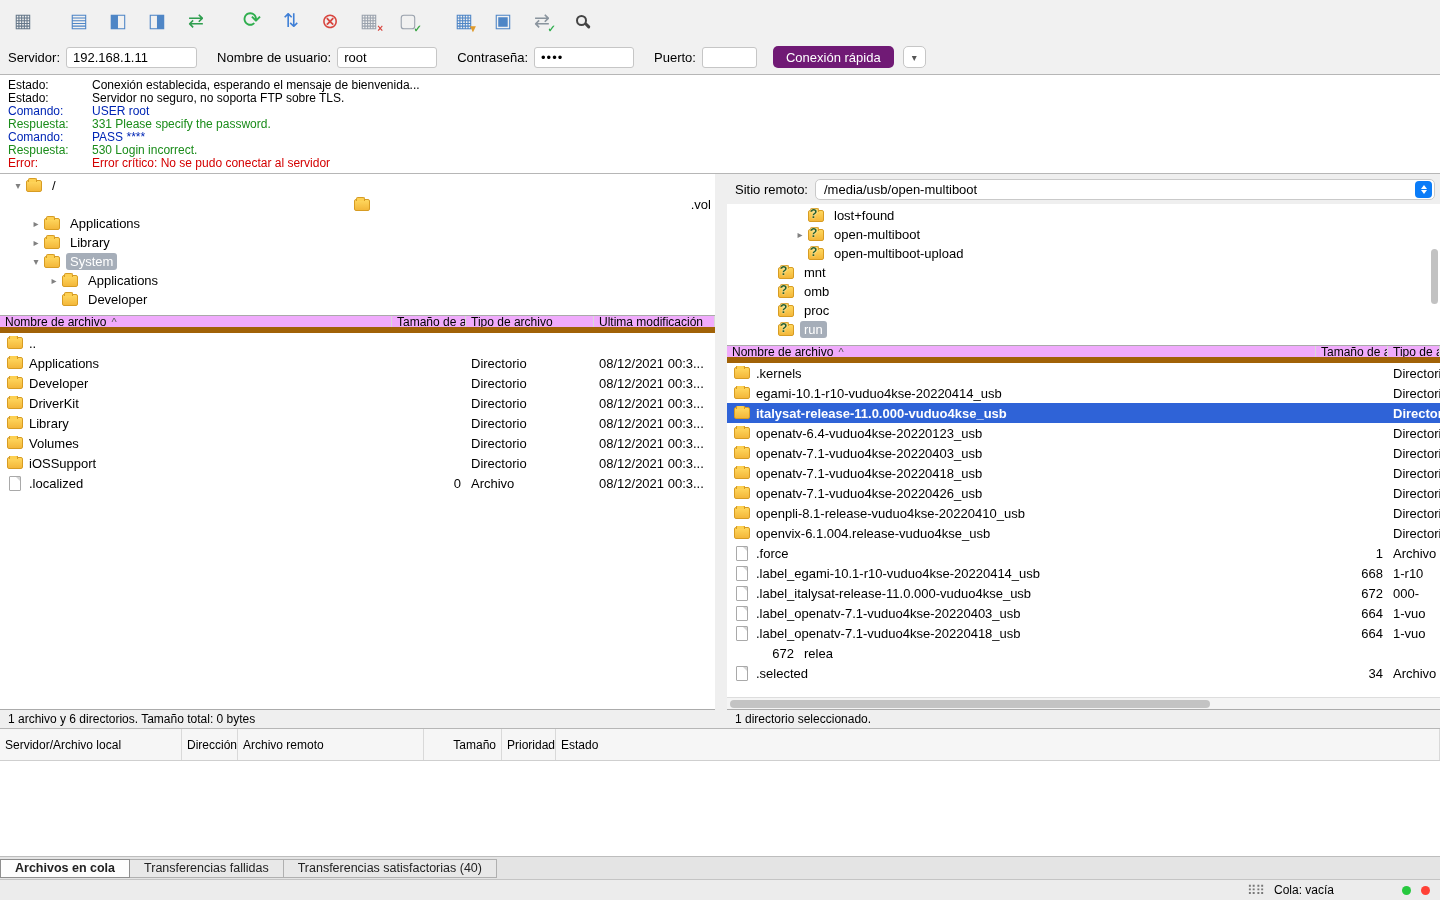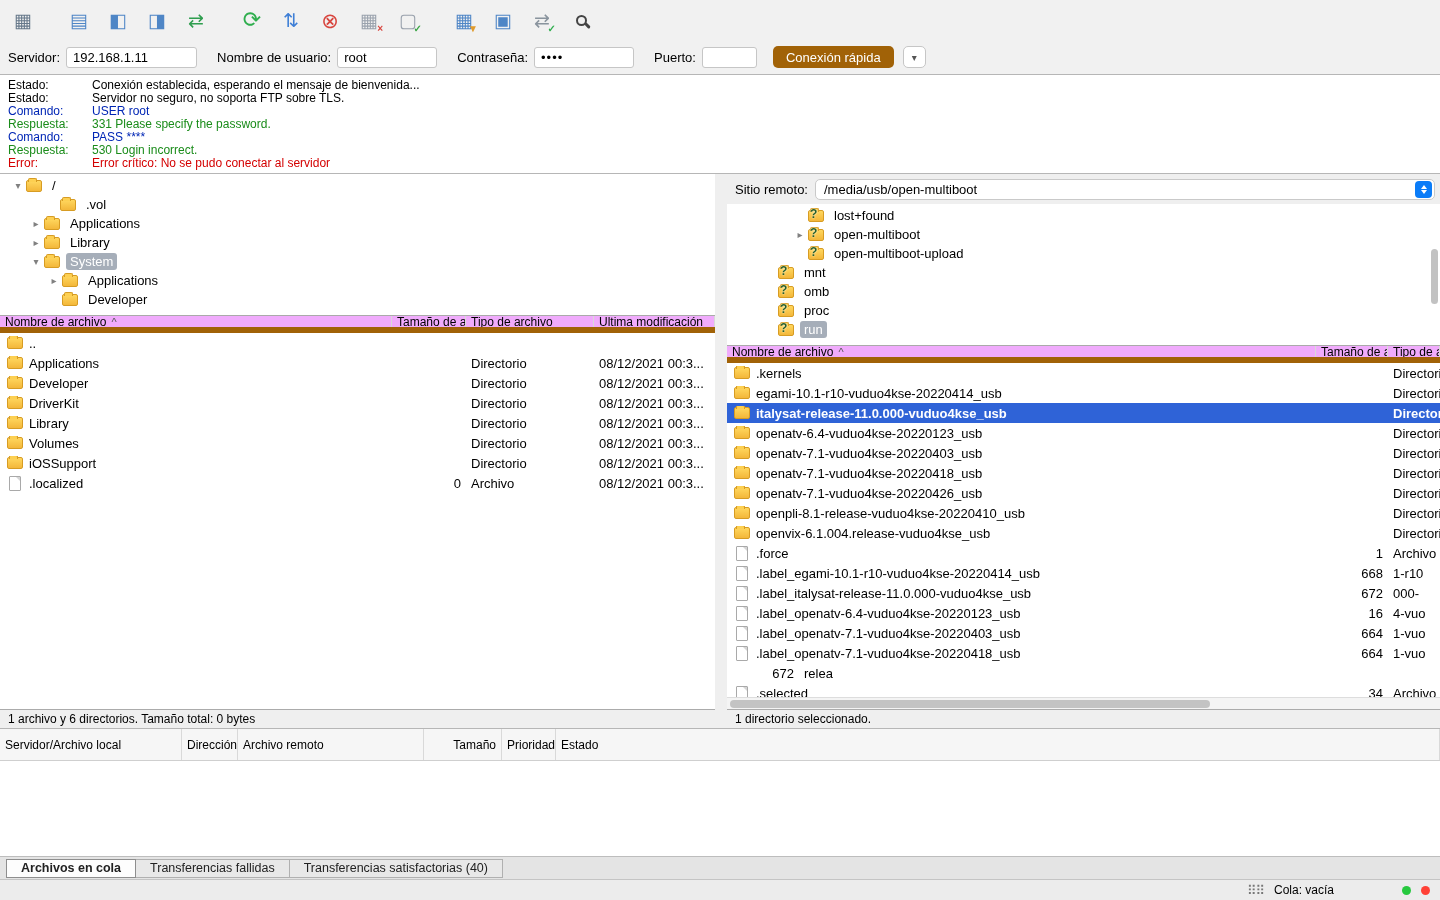--- a/index.html
+++ b/index.html
@@ -16,21 +16,21 @@
   .shape-magnifier{width:11px;height:11px;border:2.5px solid #444;border-radius:50%;position:relative;display:inline-block}
   .shape-magnifier::after{content:"";position:absolute;width:7px;height:2.5px;background:#444;right:-6px;bottom:-3px;transform:rotate(45deg);border-radius:2px}
 
   
   .quickbar{height:34px;display:flex;align-items:center;padding:0 8px;background:#f1f1f1}
   .qc-label{white-space:nowrap;margin-right:6px}
   .qc-label.gap{margin-left:20px}
   .qc-input{height:21px;background:#fff;border:1px solid #c6c6c6;border-radius:3px;padding:0 6px;
     display:flex;align-items:center;overflow:hidden;white-space:nowrap}
   .w-srv{width:131px}.w-usr{width:100px}.w-pwd{width:100px;letter-spacing:1px}.w-prt{width:55px}
-  .qc-btn{margin-left:16px;height:22px;background:#a16207;color:#fff;border-radius:5px;padding:0 13px;
+  .qc-btn{margin-left:16px;height:22px;background:#701a75;color:#fff;border-radius:5px;padding:0 13px;
     display:flex;align-items:center;white-space:nowrap;cursor:default}
   .qc-dd{margin-left:9px;width:23px;height:22px;background:#fff;border:1px solid #c6c6c6;border-radius:5px;
     display:flex;align-items:center;justify-content:center;color:#555;font-size:10px}
 
   
   .log{height:100px;background:#fff;border-top:1px solid #b6b6b6;border-bottom:1px solid #b6b6b6;
     padding:4px 0;font-size:12px;line-height:13px;overflow:hidden}
   .log-line{display:flex;white-space:nowrap}
   .log-label{width:92px;padding-left:8px;flex:none}
 
@@ -88,21 +88,21 @@
   .pane-status{height:19px;border-top:1px solid #ababab;display:flex;align-items:center;padding:0 8px;
     font-size:12px;background:#efefef;flex:none;white-space:nowrap}
 
   
   .queue-header{height:33px;background:#f6f6f6;border-top:1px solid #b6b6b6;border-bottom:1px solid #cfcfcf;
     display:flex;font-size:12px;flex:none}
   .qh{padding:0 5px;border-right:1px solid #d9d9d9;overflow:hidden;white-space:nowrap;display:flex;align-items:center}
   .qh0{width:182px}.qh1{width:56px}.qh2{width:186px}.qh3{width:78px;justify-content:flex-end}.qh4{width:54px}.qh5{flex:1}
   .queue-body{height:95px;background:#fff;flex:none}
 
-  .tabbar{height:23px;background:#e4e4e4;border-top:1px solid #bdbdbd;display:flex;align-items:center;padding-left:6px;flex:none}
+  .tabbar{height:23px;background:#e4e4e4;border-top:1px solid #bdbdbd;display:flex;align-items:center;flex:none}
   .qtab{height:19px;display:flex;align-items:center;padding:0 14px;border:1px solid #b0b0b0;background:#e8e8e8;
     font-size:12.5px;margin-right:-1px;color:#222;cursor:default}
   .qtab.active{background:#fdfdfd;border-color:#8e8e8e;font-weight:bold;z-index:2}
 
   .statusbar{height:21px;display:flex;align-items:center;justify-content:flex-end;gap:10px;
     padding:0 10px;border-top:1px solid #c4c4c4;background:#ececec;font-size:12px;flex:none}
   .led{width:9px;height:9px;border-radius:50%;flex:none}
   .led.green{background:#27c93f}.led.red{background:#ff4136}
   .grid-ic{color:#777;font-size:13px;letter-spacing:-1px}
   .led-gap{width:48px}
@@ -215,21 +215,21 @@
 
   <div class="browsers">
 
     <div class="pane lp">
       <div class="tree">
           <div class="tree-row" style="padding-left: 10px;">
             <span class="tree-arrow">▾</span>
             <span class="folder"></span>
             <span class="tree-label">/</span>
           </div>
-          <div class="tree-row" style="padding-left: 44px;">
+          <div class="tree-row" style="padding-left: 28px; justify-content: space-between;">
             <span class="tree-arrow"></span>
             <span class="folder"></span>
             <span class="tree-label">.vol</span>
           </div>
           <div class="tree-row" style="padding-left: 28px;">
             <span class="tree-arrow">▸</span>
             <span class="folder"></span>
             <span class="tree-label">Applications</span>
           </div>
           <div class="tree-row" style="padding-left: 28px;">
@@ -511,28 +511,20 @@
             <span class="fcol c-size">668</span>
             <span class="fcol c-type">1-r10</span>
           </div>
           <div class="frow">
             <span class="fcol c-name c-namecell">
               <span class="ficon"></span>
               <span class="fname">.label_italysat-release-11.0.000-vuduo4kse_usb</span>
             </span>
             <span class="fcol c-size">672</span>
             <span class="fcol c-type">000-</span>
-          </div>
-          <div class="frow">
-            <span class="fcol c-name c-namecell">
-              <span class="ficon"></span>
-              <span class="fname">.label_openatv-6.4-vuduo4kse-20220123_usb</span>
-            </span>
-            <span class="fcol c-size">16</span>
-            <span class="fcol c-type">4-vuo</span>
           </div>
           <div class="frow">
             <span class="fcol c-name c-namecell">
               <span class="ficon"></span>
               <span class="fname">.label_openatv-7.1-vuduo4kse-20220403_usb</span>
             </span>
             <span class="fcol c-size">664</span>
             <span class="fcol c-type">1-vuo</span>
           </div>
           <div class="frow">

